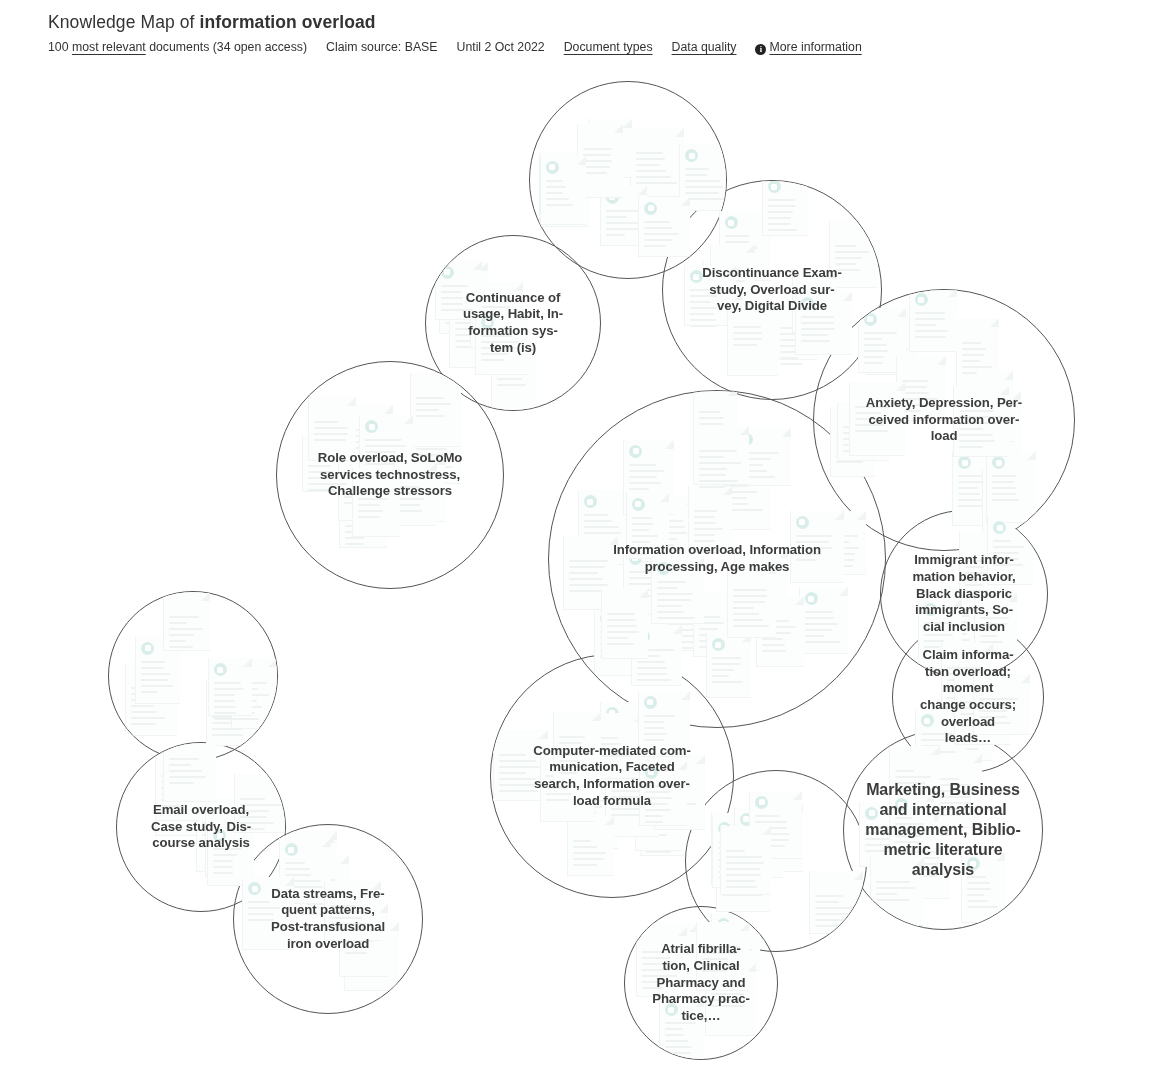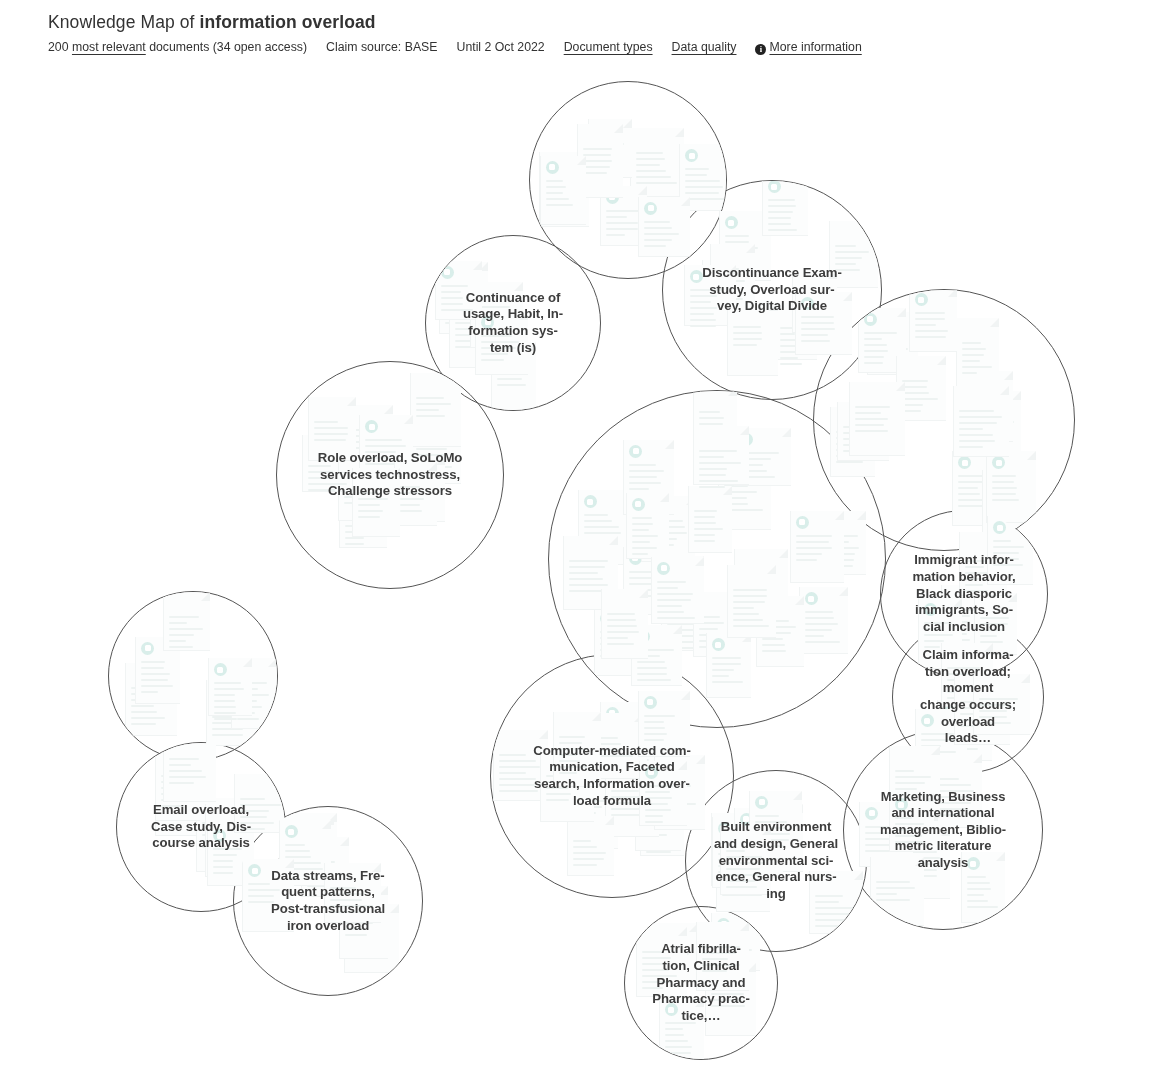--- a/index.html
+++ b/index.html
@@ -147,21 +147,21 @@
 </head>
 <body>
 
 <div id="root">
 
   <div class="header">
     <div class="title">
       <span>Knowledge Map of </span><span class="term">information overload</span>
     </div>
     <div class="subbar">
-      <span class="seg"><span>200</span> <span class="u linkish">most relevant</span><span> documents (34 open access)</span></span>
+      <span class="seg"><span>100</span> <span class="u linkish">most relevant</span><span> documents (34 open access)</span></span>
       <span class="seg">Claim source: BASE</span>
       <span class="seg">Until 2 Oct 2022</span>
       <span class="seg u linkish">Document types</span>
       <span class="seg u linkish">Data quality</span>
       <span class="seg linkish"><span class="info-icon">i</span><span class="u">More information</span></span>
     </div>
   </div>
 
   <div class="map" id="map">
       <div class="bubble" style="left: 529px; top: 81px; width: 198px; height: 198px;">
@@ -483,20 +483,23 @@
           <div class="paper" style="left: 138.662px; top: 95.7549px; width: 55px; height: 70px;">
             <div class="ln" style="top: 24px; width: 35px;"></div>
             <div class="ln" style="top: 30px; width: 43px;"></div>
             <div class="ln" style="top: 36px; width: 38px;"></div>
             <div class="ln" style="top: 42px; width: 24px;"></div>
             <div class="ln" style="top: 48px; width: 34px;"></div>
             <div class="ln" style="top: 54px; width: 36px;"></div>
             <div class="ln" style="top: 60px; width: 24px;"></div>
           </div>
         </div>
+        <div class="bubble-label" style="font-size: 13.2px; width: 269px; white-space: pre-line;">Anxiety, Depression, Per-
+ceived information over-
+load</div>
       </div>
       <div class="bubble" style="left: 276px; top: 361px; width: 228px; height: 228px;">
         <div class="papers">
           <div class="paper" style="left: 133.184px; top: 62.2338px; width: 50px; height: 59px;">
             <div class="badge"></div>
             <div class="ln" style="top: 24px; width: 31px;"></div>
             <div class="ln" style="top: 30px; width: 29px;"></div>
             <div class="ln" style="top: 36px; width: 23px;"></div>
             <div class="ln" style="top: 42px; width: 36px;"></div>
             <div class="ln" style="top: 48px; width: 30px;"></div>
@@ -794,20 +797,22 @@
           </div>
           <div class="paper" style="left: 52.4301px; top: 197.954px; width: 46px; height: 69px;">
             <div class="ln" style="top: 24px; width: 28px;"></div>
             <div class="ln" style="top: 30px; width: 29px;"></div>
             <div class="ln" style="top: 36px; width: 30px;"></div>
             <div class="ln" style="top: 42px; width: 32px;"></div>
             <div class="ln" style="top: 48px; width: 21px;"></div>
             <div class="ln" style="top: 54px; width: 27px;"></div>
           </div>
         </div>
+        <div class="bubble-label" style="font-size: 13.2px; width: 346px; white-space: pre-line;">Information overload, Information
+processing, Age makes</div>
       </div>
       <div class="bubble" style="left: 880px; top: 510px; width: 168px; height: 168px;">
         <div class="papers">
           <div class="paper" style="left: 60.4049px; top: 74.042px; width: 44px; height: 62px;">
             <div class="ln" style="top: 24px; width: 31px;"></div>
             <div class="ln" style="top: 30px; width: 23px;"></div>
             <div class="ln" style="top: 36px; width: 23px;"></div>
             <div class="ln" style="top: 42px; width: 18px;"></div>
             <div class="ln" style="top: 48px; width: 20px;"></div>
             <div class="ln" style="top: 54px; width: 23px;"></div>
@@ -1144,21 +1149,21 @@
           </div>
           <div class="paper" style="left: 44.6739px; top: 62.2347px; width: 44px; height: 58px;">
             <div class="badge"></div>
             <div class="ln" style="top: 24px; width: 17px;"></div>
             <div class="ln" style="top: 30px; width: 29px;"></div>
             <div class="ln" style="top: 36px; width: 20px;"></div>
             <div class="ln" style="top: 42px; width: 27px;"></div>
             <div class="ln" style="top: 48px; width: 28px;"></div>
           </div>
         </div>
-        <div class="bubble-label" style="font-size: 13px; width: 205px; white-space: pre-line;">Marketing, Business
+        <div class="bubble-label" style="font-size: 16px; width: 205px; white-space: pre-line;">Marketing, Business
 and international
 management, Biblio-
 metric literature
 analysis</div>
       </div>
       <div class="bubble" style="left: 116px; top: 742px; width: 170px; height: 170px;">
         <div class="papers">
           <div class="paper" style="left: 38.0602px; top: 31.9978px; width: 44px; height: 60px;">
             <div class="badge"></div>
             <div class="ln" style="top: 24px; width: 24px;"></div>
@@ -1279,27 +1284,22 @@
           <div class="paper" style="left: 34.1664px; top: 54.8267px; width: 50px; height: 68px;">
             <div class="ln" style="top: 24px; width: 19px;"></div>
             <div class="ln" style="top: 30px; width: 36px;"></div>
             <div class="ln" style="top: 36px; width: 38px;"></div>
             <div class="ln" style="top: 42px; width: 34px;"></div>
             <div class="ln" style="top: 48px; width: 35px;"></div>
             <div class="ln" style="top: 54px; width: 29px;"></div>
             <div class="ln" style="top: 60px; width: 31px;"></div>
           </div>
         </div>
-        <div class="bubble-label" style="font-size: 13.2px; width: 187px; white-space: pre-line;">Built environment
-and design, General
-environmental sci-
-ence, General nurs-
-ing</div>
       </div>
-      <div class="bubble" style="left: 233px; top: 806px; width: 190px; height: 190px;">
+      <div class="bubble" style="left: 233px; top: 824px; width: 190px; height: 190px;">
         <div class="papers">
           <div class="paper" style="left: 52.0111px; top: 5.95192px; width: 50px; height: 65px;">
             <div class="badge"></div>
             <div class="ln" style="top: 24px; width: 34px;"></div>
             <div class="ln" style="top: 30px; width: 23px;"></div>
             <div class="ln" style="top: 36px; width: 31px;"></div>
             <div class="ln" style="top: 42px; width: 23px;"></div>
             <div class="ln" style="top: 48px; width: 22px;"></div>
             <div class="ln" style="top: 54px; width: 35px;"></div>
           </div>

